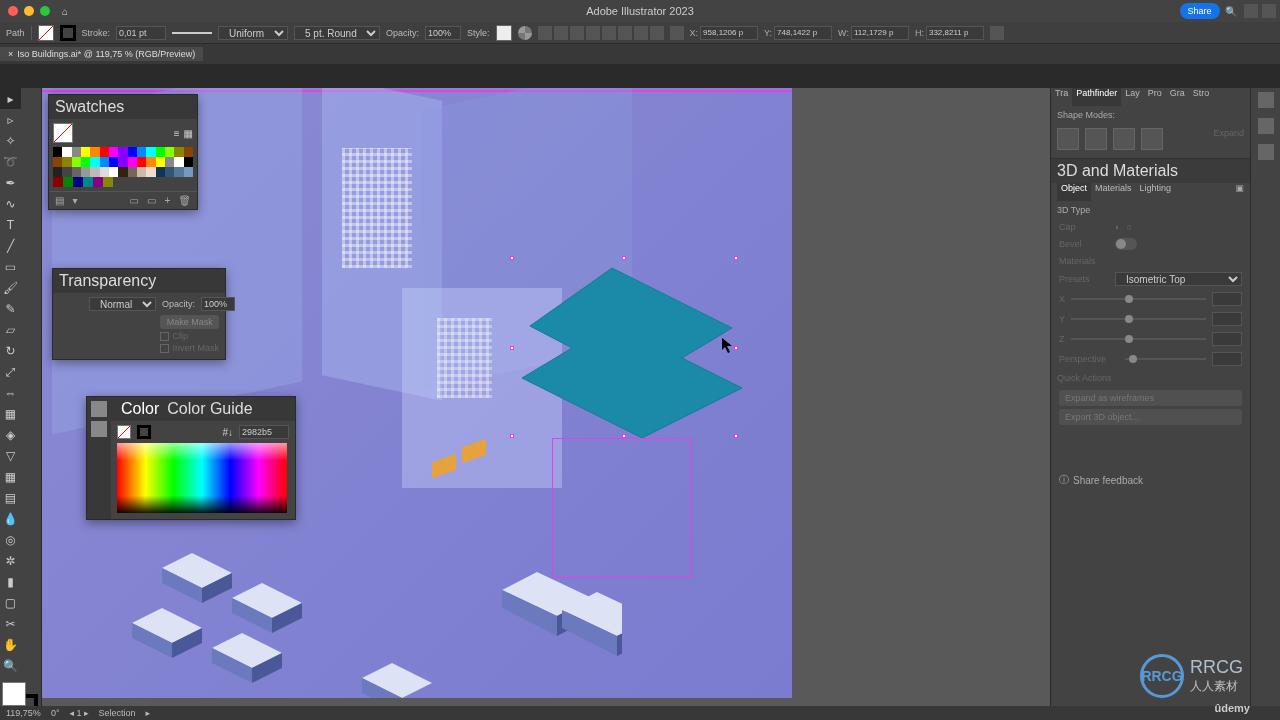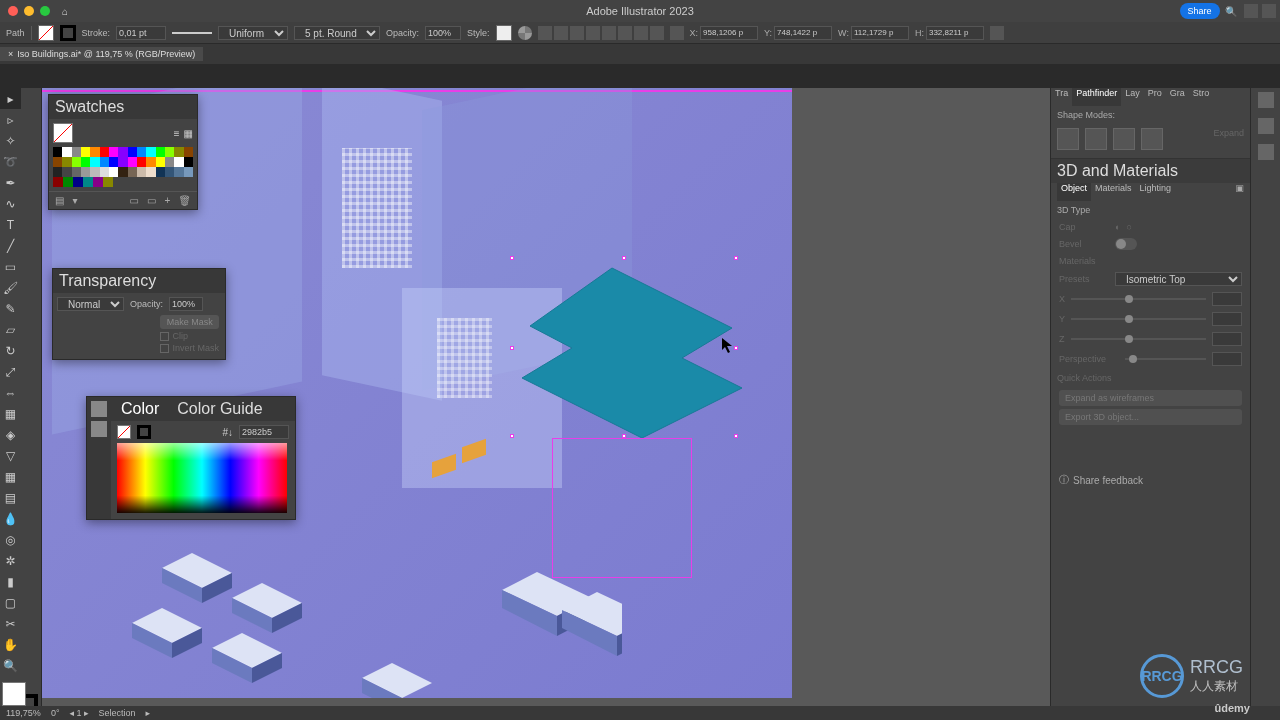--- a/index.html
+++ b/index.html
@@ -86,21 +86,21 @@
 .watermark { position: absolute; right: 10px; bottom: 20px; width: 130px; height: 48px; opacity: 0.9; display: flex; align-items: center; gap: 6px; }
 .wm-circle { width: 44px; height: 44px; border: 3px solid #5aa3e6; border-radius: 50%; display: flex; align-items: center; justify-content: center; color: #5aa3e6; font-weight: bold; font-size: 14px; }
 .udemy { position: absolute; right: 30px; bottom: 6px; color: #ccc; font-size: 11px; font-weight: bold; }
 
 input.num { width: 58px; height: 14px; background: #3a3a3a; border: 1px solid #555; color: #ccc; font-size: 8px; padding: 0 2px; }
 .xyz { display: flex; align-items: center; gap: 2px; }
 .xyz span { font-size: 9px; color: #aaa; }
 .align-grp { display: flex; gap: 2px; }
 .align-ico { width: 14px; height: 14px; background: #555; }
 
-.transp-body { padding: 4px; display: flex; gap: 6px; font-size: 9px; color: #bbb; align-items: center; }
+.transp-body { padding: 4px; display: flex; gap: 6px; font-size: 9px; color: #bbb; align-items: center; margin-left: 32px; }
 .mask-col { display: flex; flex-direction: column; gap: 2px; font-size: 9px; color: #666; }
 .mask-btn { background: #555; padding: 2px 6px; color: #888; border-radius: 3px; text-align: center; }
 .chk { display: flex; align-items: center; gap: 3px; }
 .chk-box { width: 9px; height: 9px; border: 1px solid #666; }
 
 .toggle { width: 22px; height: 12px; background: #555; border-radius: 6px; position: relative; }
 .toggle::after { content: ""; position: absolute; left: 1px; top: 1px; width: 10px; height: 10px; background: #888; border-radius: 50%; }
 </style>
 </head>
 <body>
@@ -386,21 +386,21 @@
       </div>
     </div>
 
     <div class="panel" style="left:44px;top:308px;width:210px">
       <div style="display:flex">
         <div style="width:24px;background:#383838;display:flex;flex-direction:column;align-items:center;gap:4px;padding:4px 0">
           <div style="width:16px;height:16px;background:#888"></div>
           <div style="width:16px;height:16px;background:#888"></div>
         </div>
         <div style="flex:1">
-          <div class="panel-title" style="display:flex;gap:10px">
+          <div class="panel-title" style="display:flex;">
             <span class="rz-tab active">Color</span>
             <span class="rz-tab">Color Guide</span>
           </div>
           <div style="display:flex;align-items:center;gap:6px;padding:4px 6px">
             <div style="width:14px;height:14px;background:linear-gradient(135deg,white 48%,red 50%,white 52%);border:1px solid #777"></div>
             <div style="width:14px;height:14px;background:#434343;border:3px solid #000"></div>
             <span style="margin-left:auto;color:#ccc">#↓</span>
             <input class="opt-input" style="width: 50px;" value="2982b5">
           </div>
           <div style="padding:0 6px 6px">

